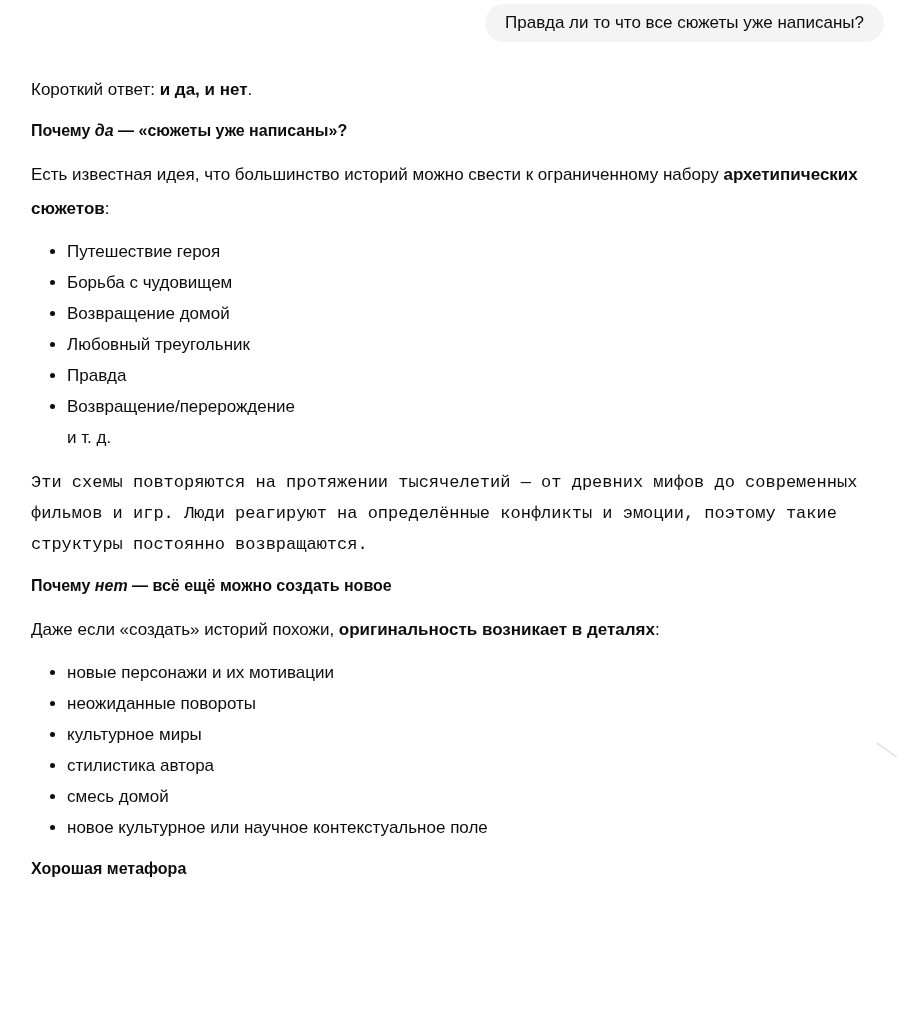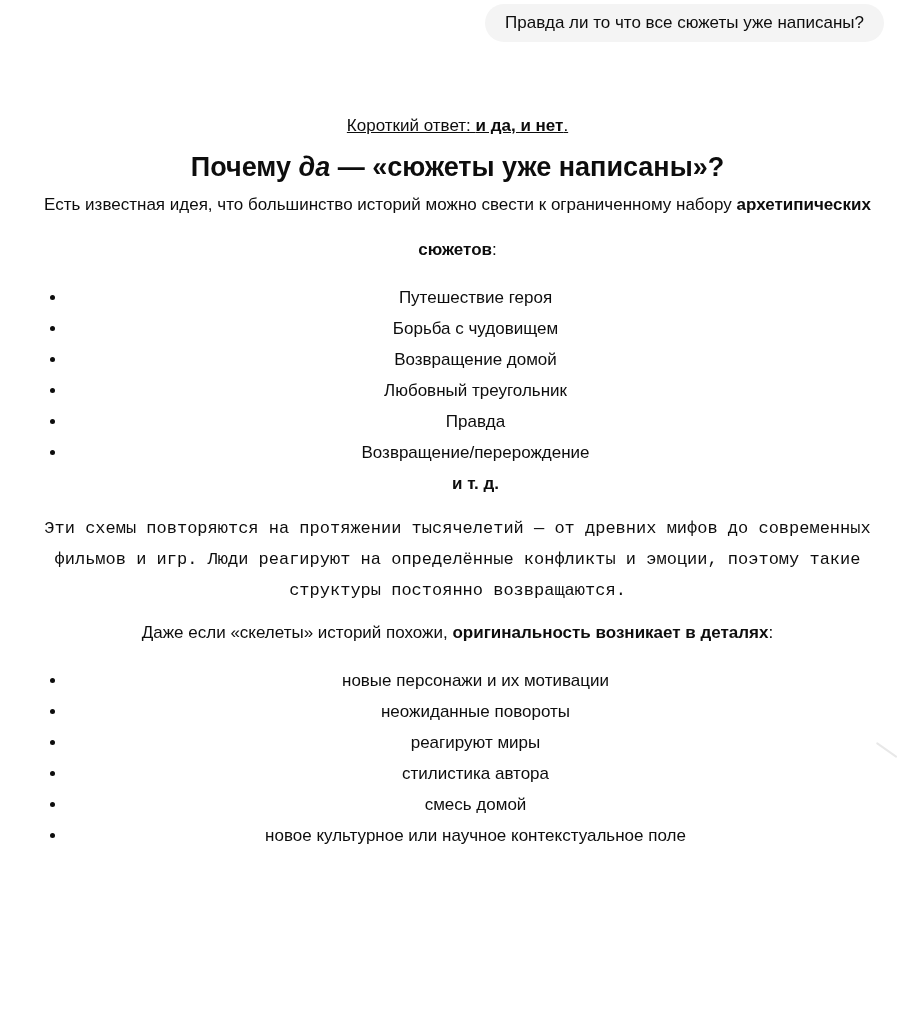--- a/index.html
+++ b/index.html
@@ -7,56 +7,55 @@
   body {
     background: #ffffff;
     color: #0d0d0d;
     font-family: "Liberation Sans", "DejaVu Sans", sans-serif;
     overflow: hidden;
     position: relative;
   }
   .thread {
     width: 913px;
     padding: 4px 29px 0 31px;
-    text-align: center;
   }
   
   .user-row {
     display: flex;
     justify-content: flex-end;
   }
   .bubble {
     background: #f4f4f4;
     border-radius: 24px;
     padding: 7px 20px;
     font-size: 17px;
     line-height: 24px;
     color: #0d0d0d;
     max-width: 70%;
     white-space: nowrap;
   }
   
   .assistant { font-size: 17px; }
-  p.intro  { margin: 68px 0 0; line-height: 31px; text-decoration: underline; }
+  p.intro  { margin: 32px 0 0; line-height: 31px; }
   h3.section-heading {
     margin: 15px 0 0;
-    font-size: 27px;
+    font-size: 16px;
     line-height: 22px;
     font-weight: 700;
   }
   h3.section-heading em { font-style: italic; }
-  p.lead   { margin: 4px 0 0; line-height: 45px; }
+  p.lead   { margin: 16px 0 0; line-height: 34px; }
   p.outro  { margin: 14px 0 0; line-height: 31px; font-family: Liberation Mono, monospace; }
   ul.items {
     margin: 10px 0 0;
     padding-left: 36px;
     list-style: disc;
   }
   ul.items li { line-height: 31px; }
-  li .note-line { line-height: 31px; font-weight: bold; }
+  li .note-line { line-height: 31px; }
   strong { font-weight: 700; }
   
   .scroll-hint-mark {
     position: absolute;
     left: 877px;
     top: 742px;
     width: 25px;
     height: 2px;
     background: #d9d9d9;
     border-radius: 2px;
@@ -90,31 +89,33 @@
       <li>Возвращение домой</li>
       <li>Любовный треугольник</li>
       <li>Правда</li>
       <li><span>Возвращение/перерождение</span>
         <div class="note-line">и т. д.</div>
       </li>
     </ul>
 
     <p class="outro">Эти схемы повторяются на протяжении тысячелетий — от древних мифов до современных фильмов и игр. Люди реагируют на определённые конфликты и эмоции, поэтому такие структуры постоянно возвращаются.</p>
 
+    <h3 class="section-heading"><span>Почему </span><em>нет</em><span> — всё ещё можно создать новое</span></h3>
 
-    <p class="lead"><span>Даже если «скелеты» историй похожи, </span><strong>оригинальность возникает в деталях</strong><span>:</span></p>
+    <p class="lead"><span>Даже если «создать» историй похожи, </span><strong>оригинальность возникает в деталях</strong><span>:</span></p>
 
     <ul class="items">
       <li>новые персонажи и их мотивации</li>
       <li>неожиданные повороты</li>
-      <li>реагируют миры</li>
+      <li>культурное миры</li>
       <li>стилистика автора</li>
       <li>смесь домой</li>
       <li>новое культурное или научное контекстуальное поле</li>
     </ul>
 
 
+    <h3 class="section-heading">Хорошая метафора</h3>
 
 
   </div>
 </main>
 
 <div class="scroll-hint-mark"></div>
 
 </body></html>

